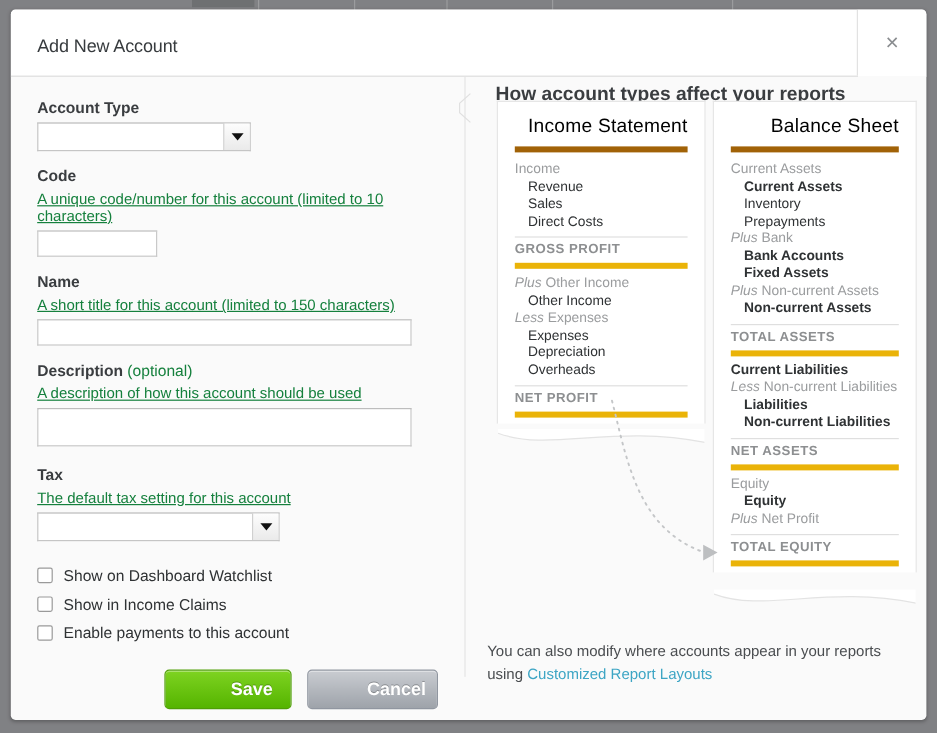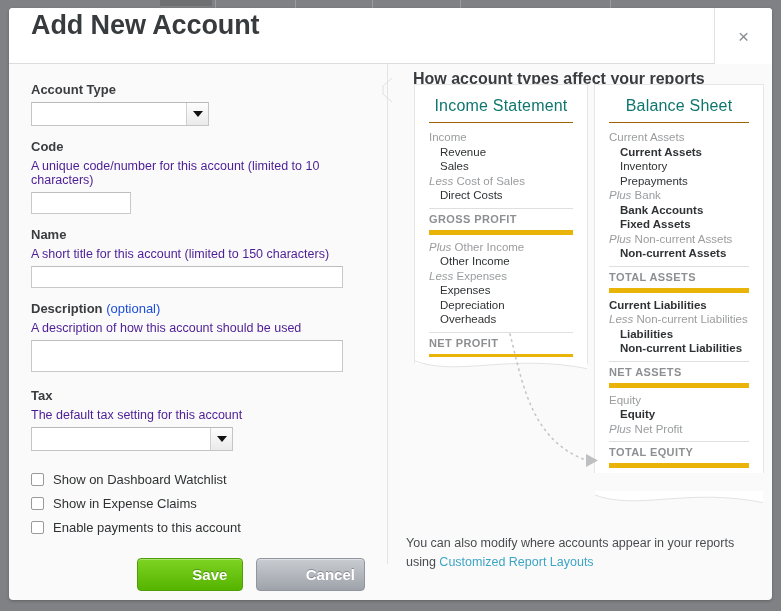--- a/index.html
+++ b/index.html
@@ -32,23 +32,23 @@
 
   
   .modal-header {
     position: relative;
     height: 56px;
     background: #ffffff;
     border-bottom: 1px solid #dcdcdc;
   }
   .modal-title {
     position: absolute;
-    left: 22px; top: 2px;
-    font-size: 27px;
-    font-weight: bold;
+    left: 22px; top: 22px;
+    font-size: 15px;
+    font-weight: normal;
     color: #373b3e;
     letter-spacing: -.1px;
   }
   .header-divider {
     position: absolute;
     right: 57px; top: 0; bottom: 0;
     width: 1px; background: #e2e2e2;
   }
   .close-btn {
     position: absolute;
@@ -82,24 +82,25 @@
   .form {
     position: absolute;
     left: 0; top: 0;
     width: 378px; height: 100%;
     padding: 18px 22px 0 22px;
   }
   .field-label {
     font-size: 13px; font-weight: bold; color: #3a3d40;
     margin: 0 0 5px 0;
   }
-  .field-label .optional { font-weight: normal; color: #1d4ed8; }
+  .field-label .optional { font-weight: normal; color: #15803d; }
   .field-help {
-    font-size: 12.5px; color: #4c1d95;
+    font-size: 12.5px; color: #15803d;
     margin: 0 0 5px 0;
+    text-decoration: underline;
   }
 
   input[type="text"] {
     display: block;
     font-family: "Liberation Sans", sans-serif;
     font-size: 13px;
     color: #333;
     background: #fff;
     border: 1px solid #c9c9c9;
     border-top-color: #bdbdbd;
@@ -220,24 +221,24 @@
   .card-wave {
     position: absolute;
     left: 0; width: 100%;
     height: 22px;
     overflow: hidden;
   }
   .card-wave svg { display: block; }
 
   .card-head {
     font-size: 16px;
-    color: #0f766e;
-    text-align: center;
+    color: #000000;
+    text-align: right;
     padding-bottom: 7px;
-    border-bottom: 1px solid #a16207;
+    border-bottom: 5px solid #a16207;
     margin-bottom: 7px;
     letter-spacing: .2px;
   }
   .row-group {
     font-size: 11.5px;
     color: #9a9c9e;
     line-height: 14.5px;
   }
   .row-group .kw { font-style: italic; }
   .row-item {
@@ -342,21 +343,21 @@
         <div class="sel-arrow"></div>
       </div>
 
       <div class="checks">
         <label class="check-row">
           <span class="cbox"></span>
           <span class="check-label">Show on Dashboard Watchlist</span>
         </label>
         <label class="check-row">
           <span class="cbox"></span>
-          <span class="check-label">Show in Expense Claims</span>
+          <span class="check-label">Show in Income Claims</span>
         </label>
         <label class="check-row">
           <span class="cbox"></span>
           <span class="check-label">Enable payments to this account</span>
         </label>
       </div>
 
       <div class="actions">
         <div class="btn btn-save">Save</div>
         <div class="btn btn-cancel">Cancel</div>
@@ -365,21 +366,20 @@
 
     <div class="info">
       <div class="info-title hdr" style="top:6px">How account types affect your reports</div>
 
       <div class="report-card card-income">
         <div class="card-head">Income Statement</div>
         <div>
             <div class="row-group">Income</div>
             <div class="row-item">Revenue</div>
             <div class="row-item">Sales</div>
-            <div class="row-group"><span class="kw">Less </span>Cost of Sales</div>
             <div class="row-item">Direct Costs</div>
             <div class="row-total">GROSS PROFIT</div>
             <div class="row-group"><span class="kw">Plus </span>Other Income</div>
             <div class="row-item">Other Income</div>
             <div class="row-group"><span class="kw">Less </span>Expenses</div>
             <div class="row-item">Expenses</div>
             <div class="row-item">Depreciation</div>
             <div class="row-item">Overheads</div>
             <div class="row-total">NET PROFIT</div>
           </div>

